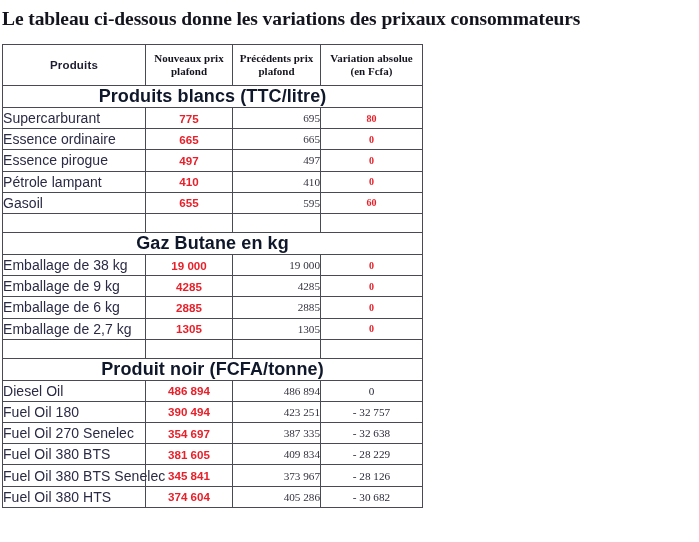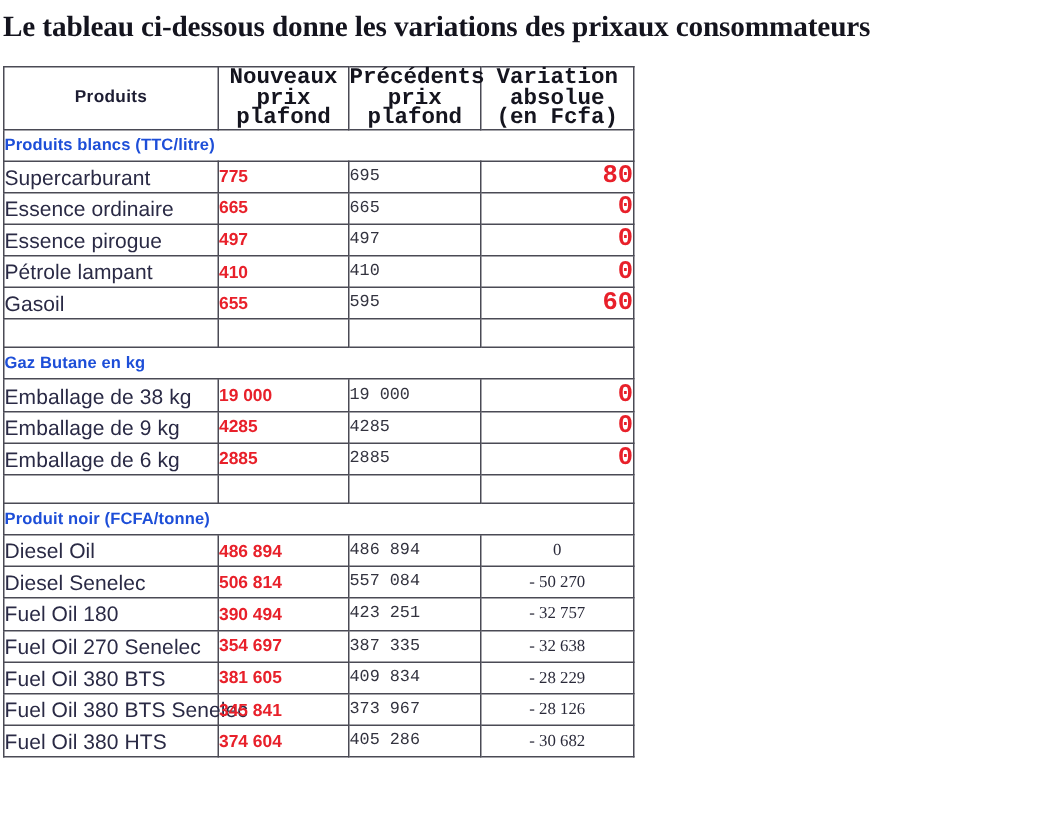--- a/index.html
+++ b/index.html
@@ -74,79 +74,78 @@
     text-align: center;
     border-bottom: 1px solid #4a4a55;
   }
   .th-prod {
     font-size: 11.5px;
     font-weight: bold;
     color: #1d1d33;
     letter-spacing: 0.2px;
   }
   .th-multi {
-    font-family: Liberation Mono, monospace;
-    font-size: 15px;
+    font-family: Liberation Serif, serif;
+    font-size: 11px;
     font-weight: bold;
     color: #14141e;
     line-height: 13.5px;
     padding: 0 2px;
   }
   .th-multi .l2 { display: block; }
 
   
   tr.section-row td {
     height: 20px;
-    text-align: left;
-    font-size: 11px;
-    font-weight: bold;
-    color: #1d4ed8;
+    text-align: center;
+    font-size: 18px;
+    font-weight: bold;
+    color: #0f172a;
     letter-spacing: 0.1px;
   }
 
   
   tr.data-row td {
     height: 20.2px;
   }
   td.cell-prod {
     font-size: 14px;
     font-weight: normal;
     color: #2a2a45;
     padding-left: 4px;
     text-align: left;
     letter-spacing: 0.05px;
     white-space: nowrap;
   }
   td.cell-new {
     font-size: 11.6px;
     font-weight: bold;
     color: #e8202a;
-    text-align: left;
+    text-align: center;
     padding-right: 9px;
     font-family: "Liberation Sans", sans-serif;
   }
   td.cell-prev {
     font-size: 11.2px;
     color: #33333f;
-    text-align: left;
+    text-align: right;
     padding-right: 9px;
-    font-family: Liberation Mono, monospace;
+    font-family: Liberation Serif, serif;
   }
   td.cell-var {
     font-size: 11.2px;
     color: #2a2a3a;
     text-align: center;
     font-family: "Liberation Serif", "DejaVu Serif", serif;
   }
   td.cell-var.is-red {
     color: #e8202a;
     font-weight: bold;
-    font-family: Liberation Mono, monospace;
-    font-size: 17px;
-    text-align: right;
+    font-family: Liberation Serif, serif;
+    font-size: 10px;
   }
 
   
   tr.spacer-row td {
     height: 18px;
   }
 </style>
 </head>
 <body>
 
@@ -222,42 +221,42 @@
             <td class="cell-new">4285</td>
             <td class="cell-prev">4285</td>
             <td class="cell-var is-red">0</td>
           </tr>
           <tr class="data-row">
             <td class="cell-prod">Emballage de 6 kg</td>
             <td class="cell-new">2885</td>
             <td class="cell-prev">2885</td>
             <td class="cell-var is-red">0</td>
           </tr>
+          <tr class="data-row">
+            <td class="cell-prod">Emballage de 2,7 kg</td>
+            <td class="cell-new">1305</td>
+            <td class="cell-prev">1305</td>
+            <td class="cell-var is-red">0</td>
+          </tr>
           <tr class="spacer-row">
             <td></td>
             <td></td>
             <td></td>
             <td></td>
           </tr>
           <tr class="section-row">
             <td colspan="4">Produit noir (FCFA/tonne)</td>
           </tr>
           <tr class="data-row">
             <td class="cell-prod">Diesel Oil</td>
             <td class="cell-new">486 894</td>
             <td class="cell-prev">486 894</td>
             <td class="cell-var">0</td>
           </tr>
           <tr class="data-row">
-            <td class="cell-prod">Diesel Senelec</td>
-            <td class="cell-new">506 814</td>
-            <td class="cell-prev">557 084</td>
-            <td class="cell-var">- 50 270</td>
-          </tr>
-          <tr class="data-row">
             <td class="cell-prod">Fuel Oil 180</td>
             <td class="cell-new">390 494</td>
             <td class="cell-prev">423 251</td>
             <td class="cell-var">- 32 757</td>
           </tr>
           <tr class="data-row">
             <td class="cell-prod">Fuel Oil 270 Senelec</td>
             <td class="cell-new">354 697</td>
             <td class="cell-prev">387 335</td>
             <td class="cell-var">- 32 638</td>

